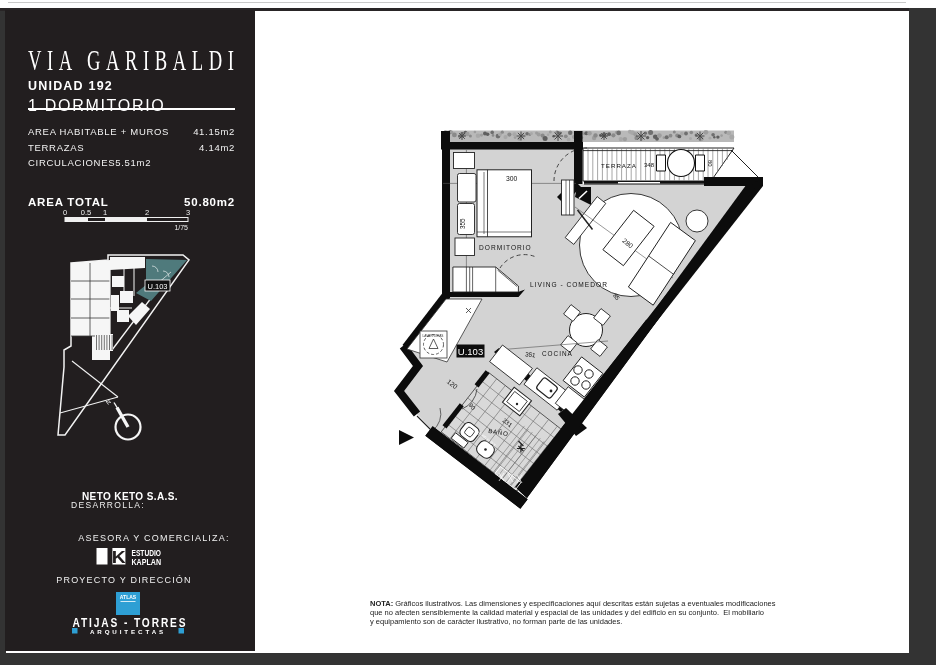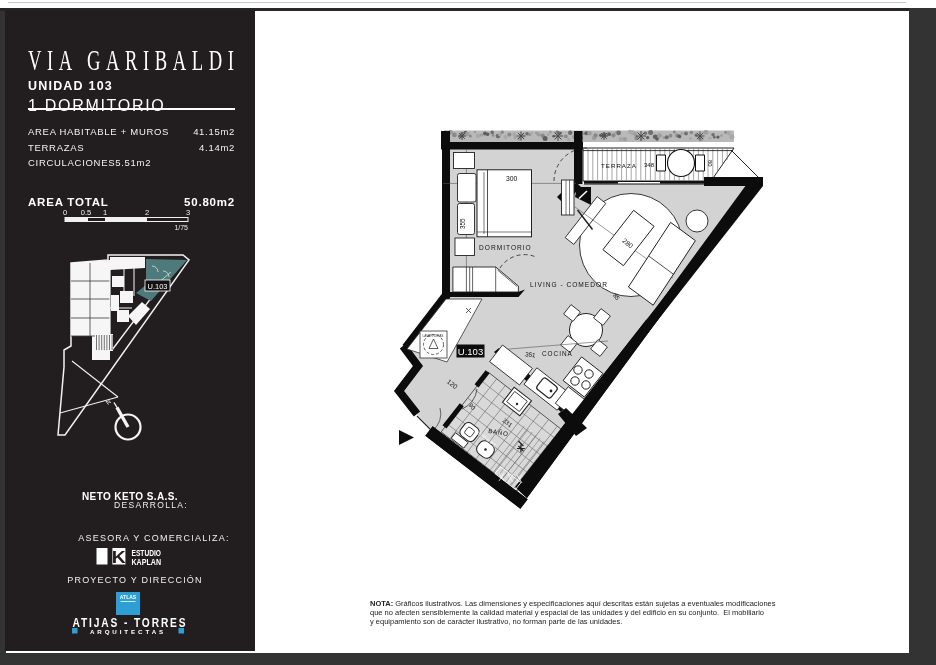--- a/index.html
+++ b/index.html
@@ -16,21 +16,21 @@
 <div class="abs" style="left:0px;top:653px;width:936px;height:12px;background:#333333;"></div>
 
 <div class="abs" style="left:0px;top:8px;width:6px;height:645px;background:#333333;"></div>
 
 <div class="abs" style="left:0px;top:8px;width:909px;height:3px;background:#292526;"></div>
 
 <div class="abs" style="left:5px;top:10px;width:250px;height:641px;background:#221e1f;"></div>
 
 <div class="abs" style="left:28px;top:43px;width:360px;color:#fff;font-family:'Liberation Serif',serif;font-size:30px;letter-spacing:9px;transform:scaleX(0.62);transform-origin:left;white-space:nowrap;">VIA GARIBALDI</div>
 
-<div class="abs" style="left:28px;top:79px;color:#fff;font-size:12.5px;font-weight:bold;letter-spacing:1.2px;">UNIDAD 103</div>
+<div class="abs" style="left:28px;top:79px;color:#fff;font-size:12.5px;font-weight:bold;letter-spacing:1.2px;">UNIDAD 192</div>
 
 <div class="abs" style="left:28px;top:96.5px;color:#fff;font-size:16px;letter-spacing:1.7px;">1 DORMITORIO</div>
 
 <div class="abs" style="left:28px;top:108px;width:207px;height:1.5px;background:#fff;"></div>
 
 <div class="abs" style="left:28px;top:126px;width:207px;color:#f2f2f2;font-size:9.5px;letter-spacing:0.7px;">
   <div style="display:flex;justify-content:space-between;margin-bottom:4.6px;">
       <span>AREA HABITABLE + MUROS</span>
       <span>41.15m2</span>
     </div>
@@ -42,24 +42,24 @@
       <span>CIRCULACIONES</span>
       <span>5.51m2</span>
     </div>
 </div>
 
 <div class="abs" style="left:28px;top:196px;width:207px;color:#fff;font-size:11.5px;font-weight:bold;letter-spacing:0.8px;display:flex;justify-content:space-between;">
     <span>AREA TOTAL</span>
     <span>50.80m2</span>
   </div>
 
-<div class="abs" style="left:5px;top:500px;width:206px;text-align:center;color:#f0f0f0;font-size:8.5px;letter-spacing:1.3px;margin-left:43px;">DESARROLLA:</div>
+<div class="abs" style="left:5px;top:500px;width:206px;text-align:center;color:#f0f0f0;font-size:8.5px;letter-spacing:1.3px;">DESARROLLA:</div>
 <div class="abs" style="left:5px;top:491px;width:250px;text-align:center;color:#fff;font-size:10px;font-weight:bold;letter-spacing:0.4px;">NETO KETO S.A.S.</div>
 <div class="abs" style="left:5px;top:533px;width:298px;text-align:center;color:#f0f0f0;font-size:9px;letter-spacing:1.2px;">ASESORA Y COMERCIALIZA:</div>
-<div class="abs" style="left:20px;top:575px;width:230px;text-align:center;color:#f0f0f0;font-size:9px;letter-spacing:1.2px;">PROYECTO Y DIRECCIÓN</div>
+<div class="abs" style="left:9px;top:575px;width:230px;text-align:center;color:#f0f0f0;font-size:9px;letter-spacing:1.2px;">PROYECTO Y DIRECCIÓN</div>
 <div class="abs" style="left:5px;top:616px;width:250px;text-align:center;color:#fff;font-size:12px;font-weight:bold;letter-spacing:2.2px;transform:scaleX(0.85);transform-origin:center;">ATIJAS - TORRES</div>
 
 <div class="abs" style="left:370px;top:600px;width:470px;color:#222;font-size:7.5px;line-height:8.9px;white-space:nowrap;"><b>NOTA:</b> Gráficos ilustrativos. Las dimensiones y especificaciones aquí descritas están sujetas a eventuales modificaciones<br>que no afecten sensiblemente la calidad material y espacial de las unidades y del edificio en su conjunto.&nbsp; El mobiliario<br>y equipamiento son de carácter ilustrativo, no forman parte de las unidades.</div>
 
 <svg class="abs" style="left:0;top:0;" width="936" height="665" viewBox="0 0 936 665">
 
 <polygon points="71,263 108,260 108,255 183,255 189,260 65,435 58,435 64,367 64,350 71,346" fill="none" stroke="#f2f2f2" stroke-width="1.5"></polygon>
 
 <polygon points="71,263 110,260 110,360 92,360 92,336 71,336" fill="#f6f6f6"></polygon>
 

